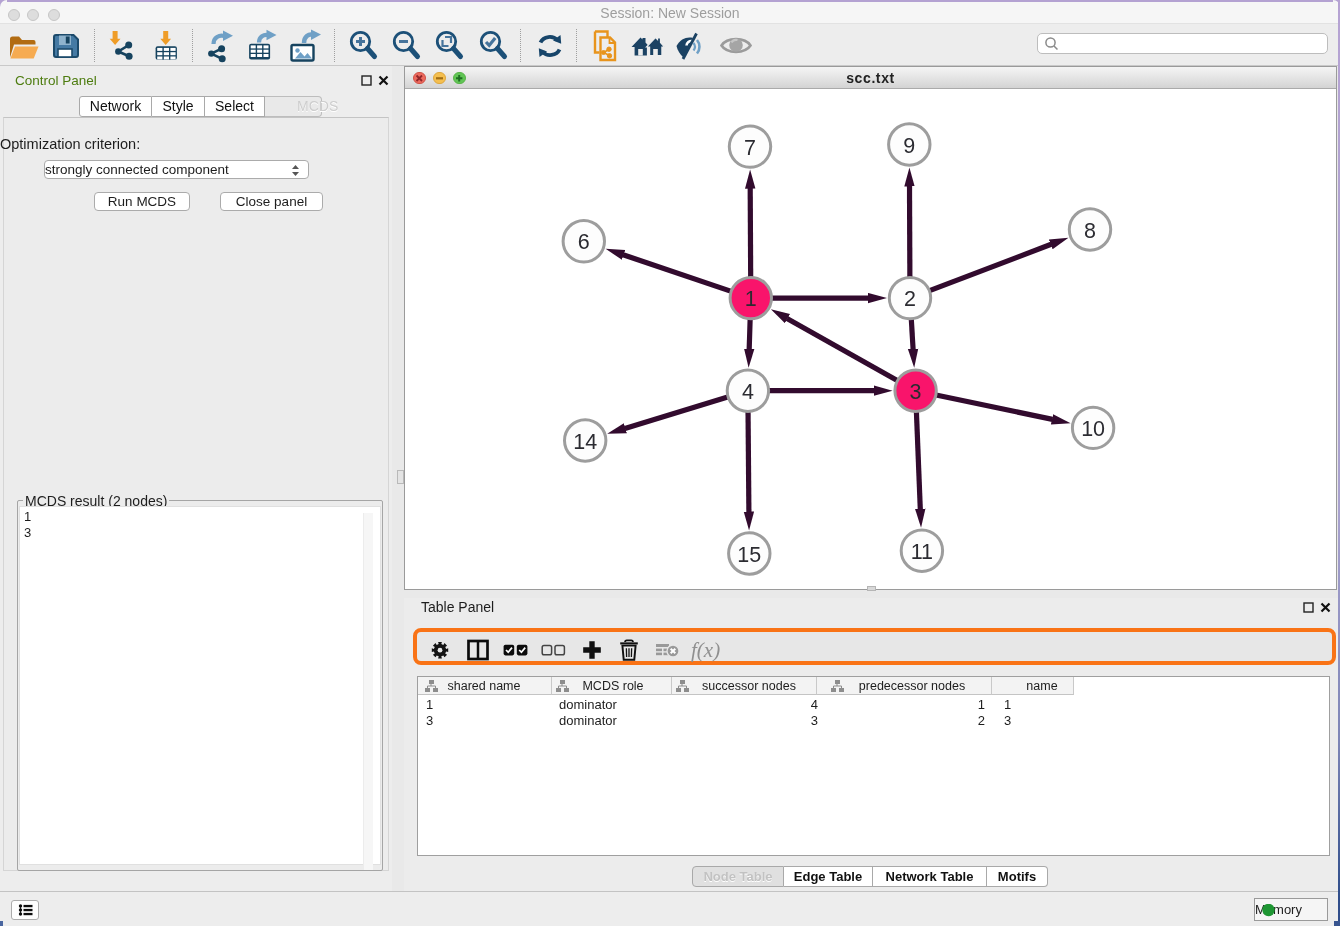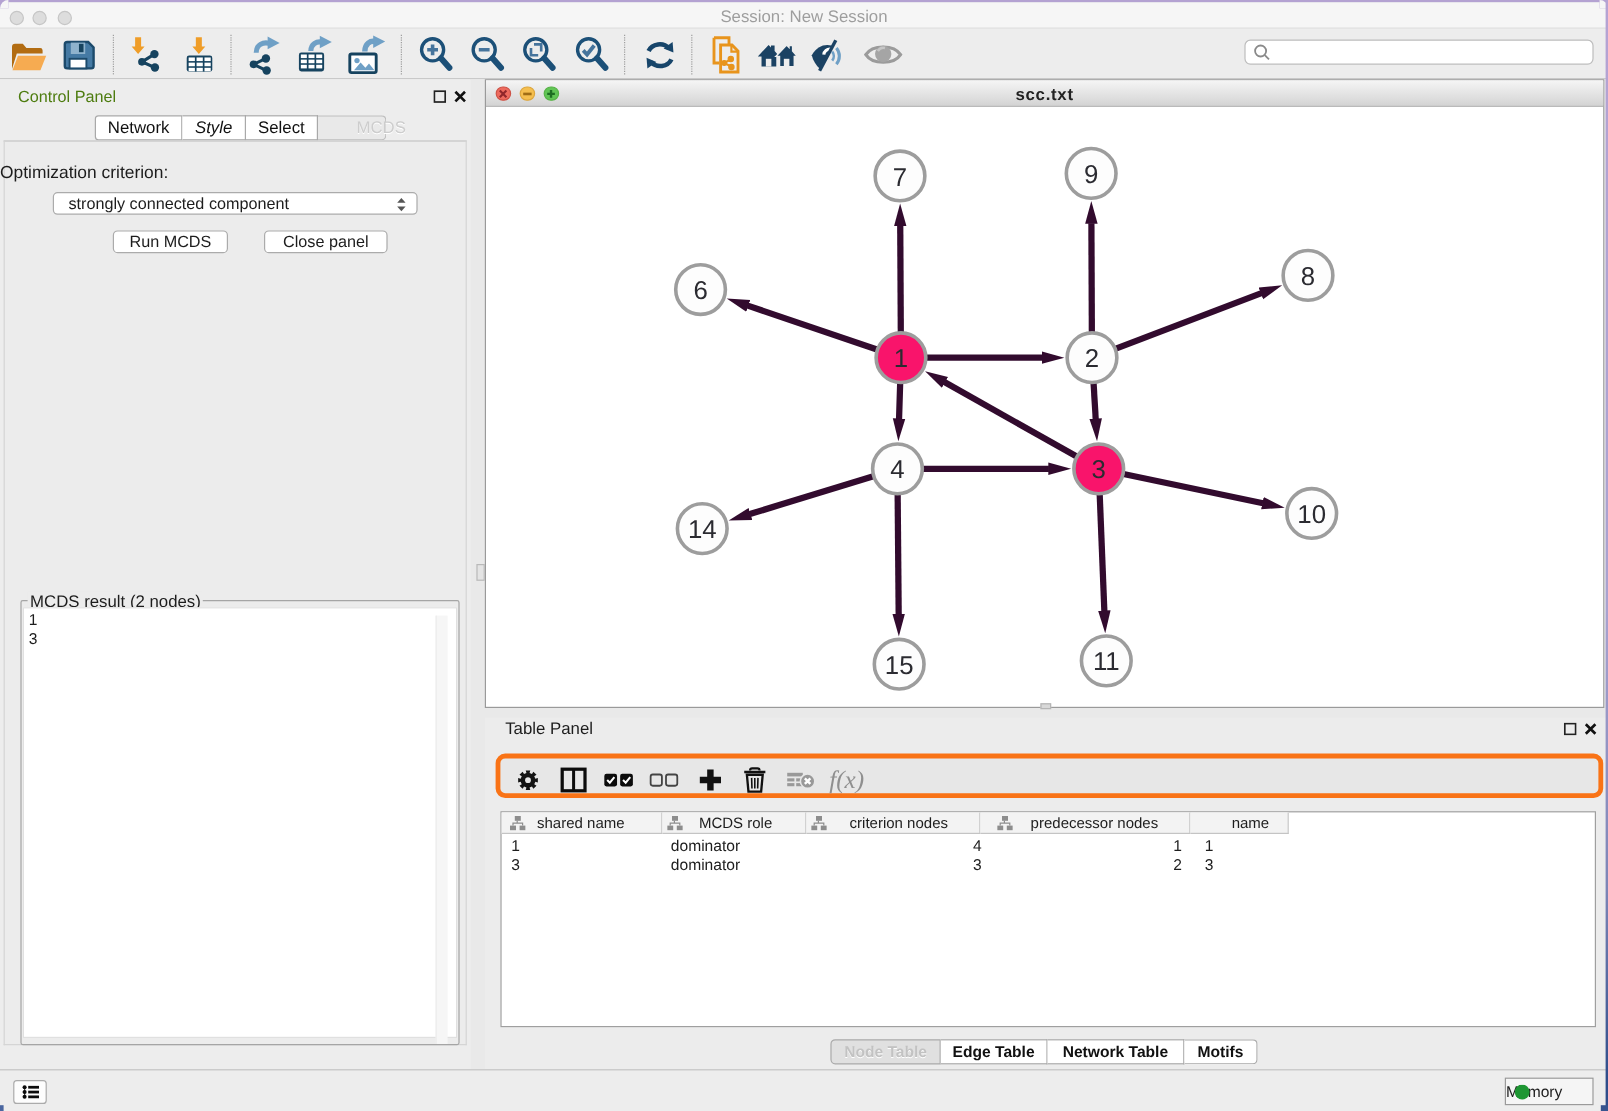--- a/index.html
+++ b/index.html
@@ -18,21 +18,21 @@
 
 #cpanel { left:0; top:66px; width:392px; height:825px; background:#ededed; }
 #cpanel-title { position:absolute; left:15px; top:7px; font-size:13.5px; color:#4d7c0f; }
 .hdrbtn { position:absolute; top:9px; }
 .tabs1 { position:absolute; top:30px; left:79px; height:21px; display:flex; }
 .tab { border:1px solid #a9a9a9; border-left:none; background:#fff; line-height:19px; font-size:14px; color:#111; text-align:center; }
 .tab.first { border-left:1px solid #a9a9a9; border-top-left-radius:3px; border-bottom-left-radius:3px; }
 .tab.sel { background:#e9e9e9; color:#cdcdcd; text-shadow:0 1px 0 #fff; border-color:#bdbdbd; border-top-right-radius:4px; border-bottom-right-radius:4px; }
 #cpanel-content { position:absolute; left:3px; top:51px; width:386px; height:754px; background:#ececec; border:1px solid #d5d5d5; border-top:1px solid #c4c4c4; }
 #optlabel { position:absolute; left:0; top:70px; width:392px; text-align:left; font-size:14.5px; }
-#combo { position:absolute; left:44px; top:94px; width:304px; height:19px; background:#fff; border:1px solid #ababab; border-radius:4px; line-height:17px; padding-left:12px; font-size:13.5px; }
+#combo { position:absolute; left:44px; top:94px; width:265px; height:19px; background:#fff; border:1px solid #ababab; border-radius:4px; line-height:17px; padding-left:0; font-size:13.5px; }
 .btn { position:absolute; top:126px; height:19px; background:#fff; border:1px solid #ababab; border-radius:4px; text-align:center; line-height:17px; font-size:13.5px; }
 #groupbox { position:absolute; left:17px; top:434px; width:366px; height:371px; border:1px solid #a5a5a5; border-radius:2px; }
 #grouplabel { position:absolute; left:5px; top:-8px; background:#ececec; padding:0 2px; font-size:14px; }
 #mcdstext { position:absolute; left:1px; top:5px; width:362px; height:359px; background:#fff; border:1px solid #e0e0e0; font-size:13px; line-height:16px; padding:2px 0 0 4px; }
 #mcdsscroll { position:absolute; right:7px; top:6px; width:10px; height:357px; background:#f6f6f6; border-left:1px solid #ececec; }
 
 #rightbg { left:392px; top:66px; width:948px; height:825px; background:#e9e9e9; }
 #netwin { position:absolute; left:404px; top:66px; width:933px; height:524px; background:#fff; border:1px solid #9a9a9a; }
 #nettitle { position:absolute; left:0; top:0; width:931px; height:22px; background:linear-gradient(#f5f5f5,#dedede 70%,#d3d3d3); border-bottom:1px solid #aaa; }
 #nettitle .tl { position:absolute; top:4.5px; width:12.5px; height:12.5px; border-radius:50%; }
@@ -218,21 +218,21 @@
 <div class="abs" id="cpanel">
   <div id="cpanel-title">Control Panel</div>
   <svg class="hdrbtn" style="left:361px;" width="11" height="11">
       <rect x="1" y="1" width="9" height="9" fill="none" stroke="#222" stroke-width="1.4"></rect>
     </svg>
   <svg class="hdrbtn" style="left:378px;" width="11" height="11">
       <path d="M1.5,1.5 L9.5,9.5 M9.5,1.5 L1.5,9.5" stroke="#111" stroke-width="2.2"></path>
     </svg>
   <div class="tabs1">
     <div class="tab first" style="width:73px;">Network</div>
-      <div class="tab" style="width:53px;font-style:italic;">Style</div>
+      <div class="tab" style="width:53px;">Style</div>
       <div class="tab" style="width:60px;">Select</div>
       <div class="tab sel" style="width:57px;padding-left:32px;">MCDS</div>
   </div>
   <div id="cpanel-content"></div>
   <div id="optlabel">Optimization criterion:</div>
   <div id="combo">strongly connected component
     <svg style="position:absolute;right:8px;top:3px;" width="9" height="13">
         <path d="M1,5 L4.5,1 L8,5 Z" fill="#555"></path>
         <path d="M1,8 L4.5,12 L8,8 Z" fill="#555"></path>
       </svg>
@@ -402,21 +402,21 @@
       <svg class="hier" style="position:absolute;left:413px;top:3px;" width="13" height="12" viewBox="0 0 13 12">
           <g fill="#8d8d8d">
             <rect x="4" y="0" width="5" height="4"></rect>
             <rect x="0" y="8" width="5" height="4"></rect>
             <rect x="8" y="8" width="5" height="4"></rect>
             <path d="M6,4 v2 M2.5,8 V6 h8 V8" stroke="#8d8d8d" fill="none" stroke-width="1"></path>
           </g>
         </svg>
       <span style="position:absolute;left:66px;top:1.5px;transform:translateX(-50%);">shared name</span>
       <span style="position:absolute;left:195px;top:1.5px;transform:translateX(-50%);">MCDS role</span>
-      <span style="position:absolute;left:331px;top:1.5px;transform:translateX(-50%);">criterion nodes</span>
+      <span style="position:absolute;left:331px;top:1.5px;transform:translateX(-50%);">successor nodes</span>
       <span style="position:absolute;left:494px;top:1.5px;transform:translateX(-50%);">predecessor nodes</span>
       <span style="position:absolute;left:624px;top:1.5px;transform:translateX(-50%);">name</span>
     </div>
     <div class="trow" style="top:20px;">
       <span style="position:absolute;left:8px;">1</span>
       <span style="position:absolute;left:141px;">dominator</span>
       <span style="position:absolute;left:360px;width:40px;text-align:right;">4</span>
       <span style="position:absolute;left:527px;width:40px;text-align:right;">1</span>
       <span style="position:absolute;left:586px;">1</span>
     </div>

